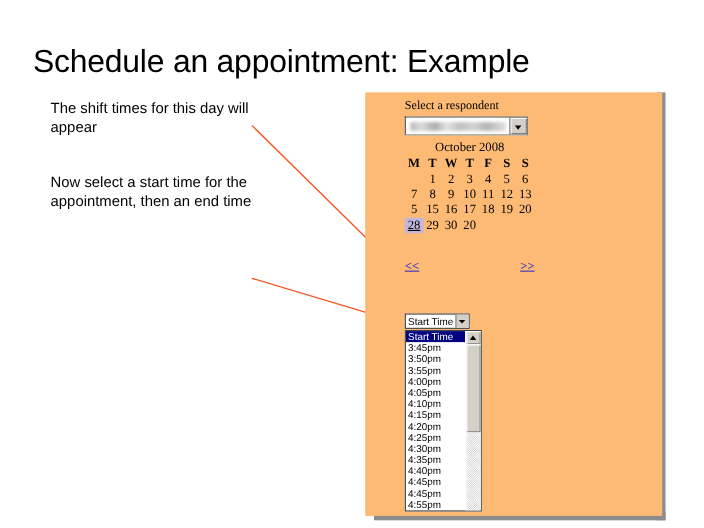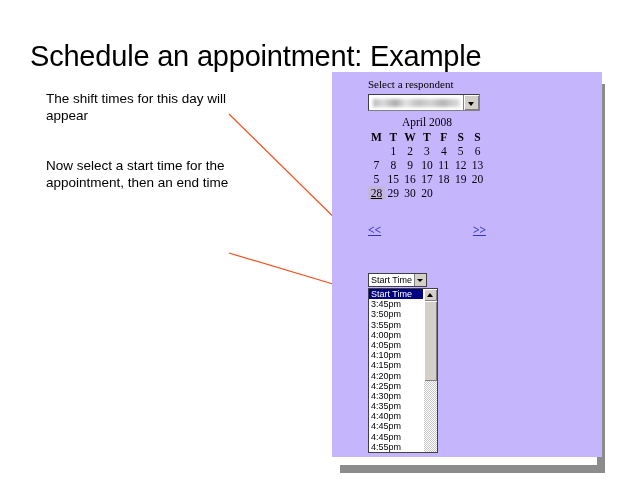--- a/index.html
+++ b/index.html
@@ -50,24 +50,24 @@
     top: 0;
     width: 640px;
     height: 480px;
     pointer-events: none;
   }
 
   
   .browser-panel {
     position: absolute;
     left: 332px;
-    top: 72px;
+    top: 84px;
     width: 270px;
     height: 385px;
-    background: #c4b5fd;
+    background: #fdba74;
     box-sizing: border-box;
   }
   .panel-shadow-right {
     position: absolute;
     left: 597px;
     top: 84px;
     width: 8px;
     height: 389px;
     background: #8c8c8c;
   }
@@ -358,21 +358,21 @@
   <div class="panel-inner">
 
     <div class="field-label">Select a respondent</div>
 
     <div class="respondent-select">
       <div class="respondent-value"></div>
       <div class="respondent-arrow"></div>
     </div>
 
     <div class="calendar">
-      <div class="cal-month">April 2008</div>
+      <div class="cal-month">October 2008</div>
       <table class="cal-grid">
         <thead>
           <tr>
             <th>M</th>
             <th>T</th>
             <th>W</th>
             <th>T</th>
             <th>F</th>
             <th>S</th>
             <th>S</th>

